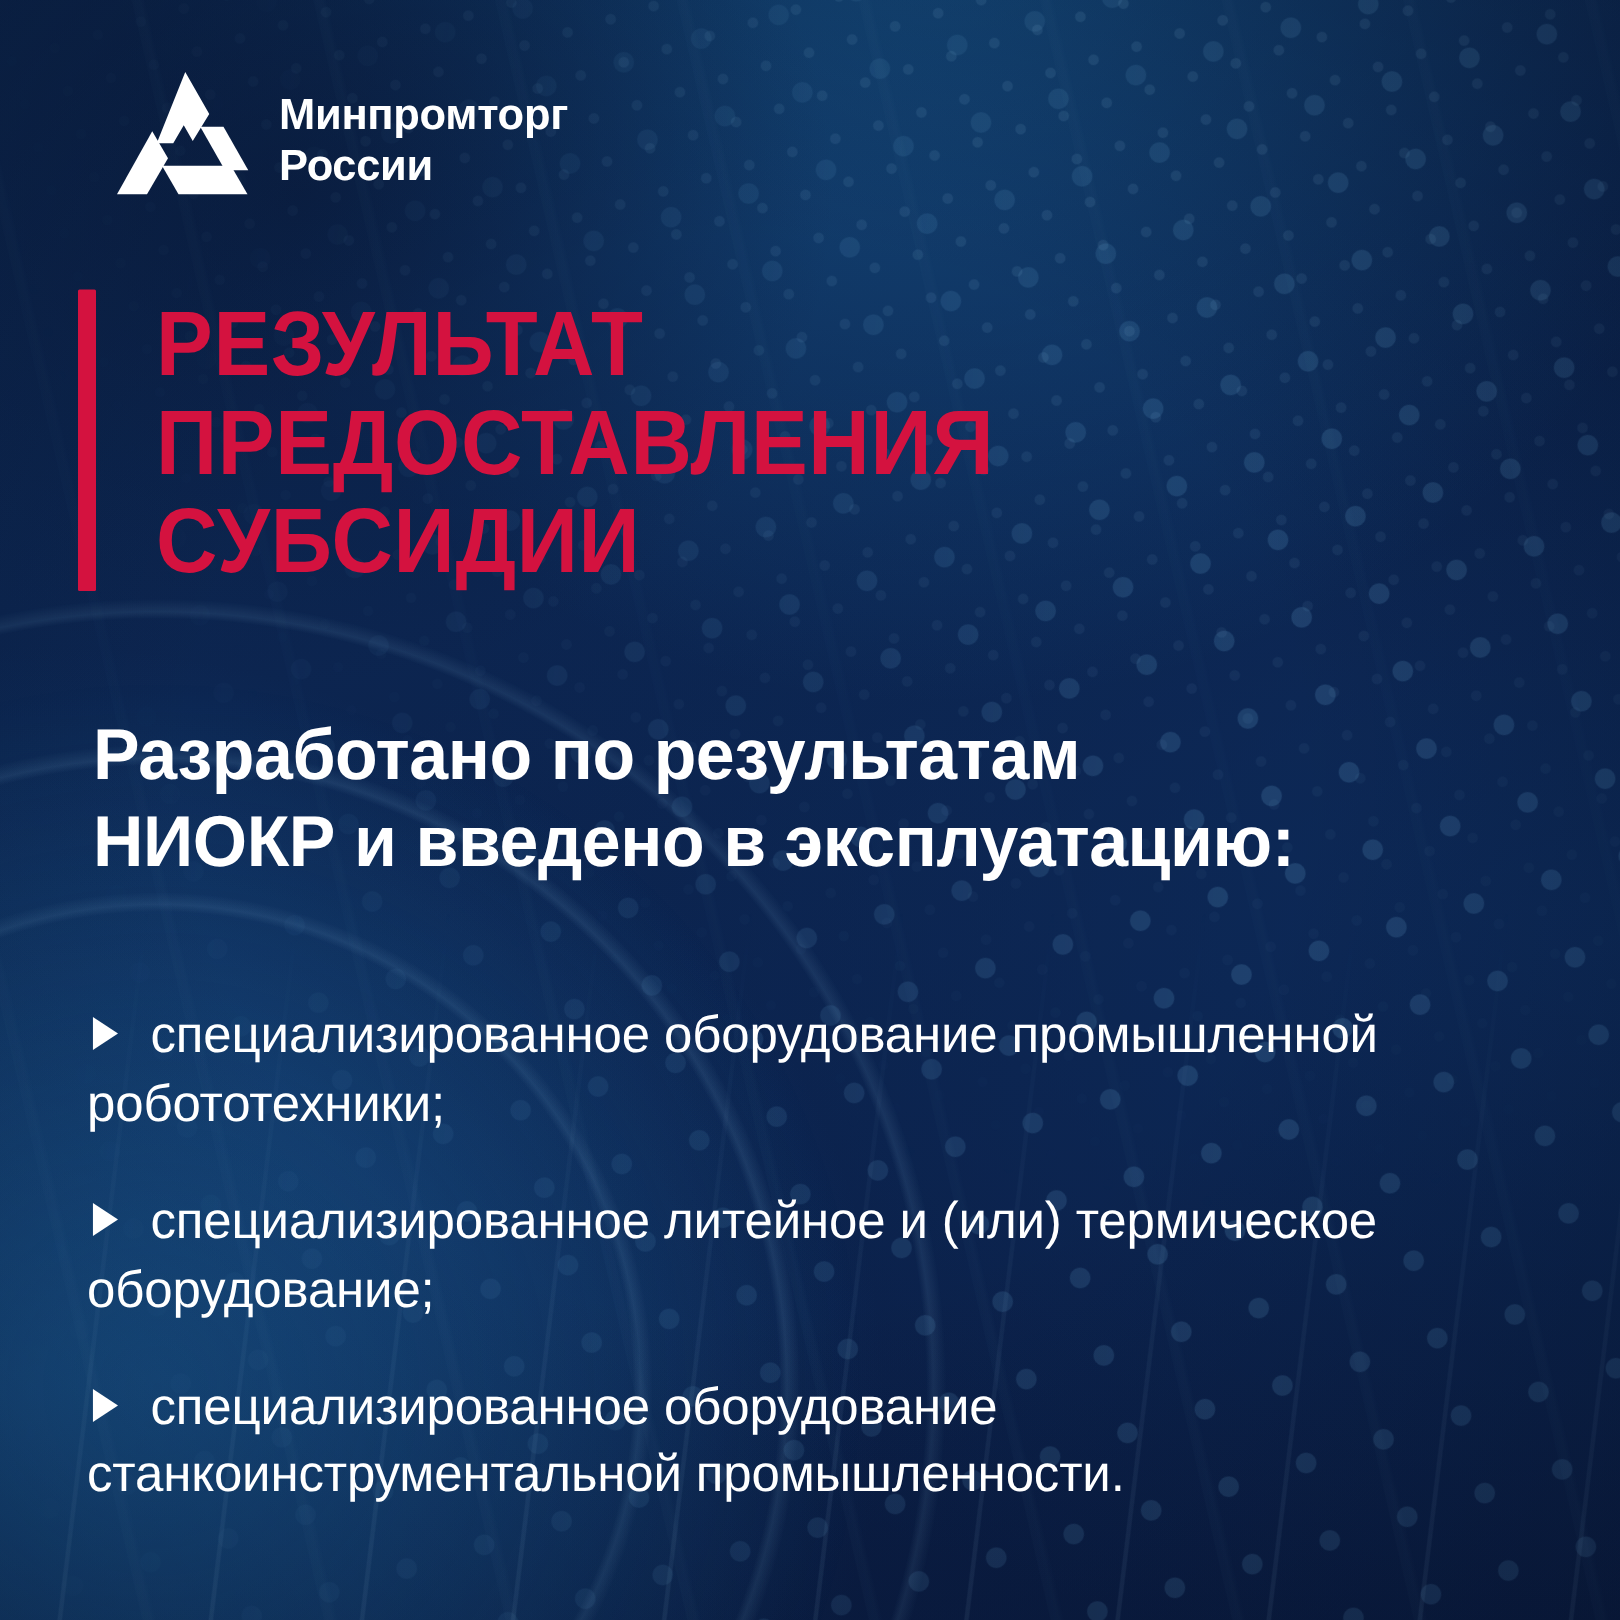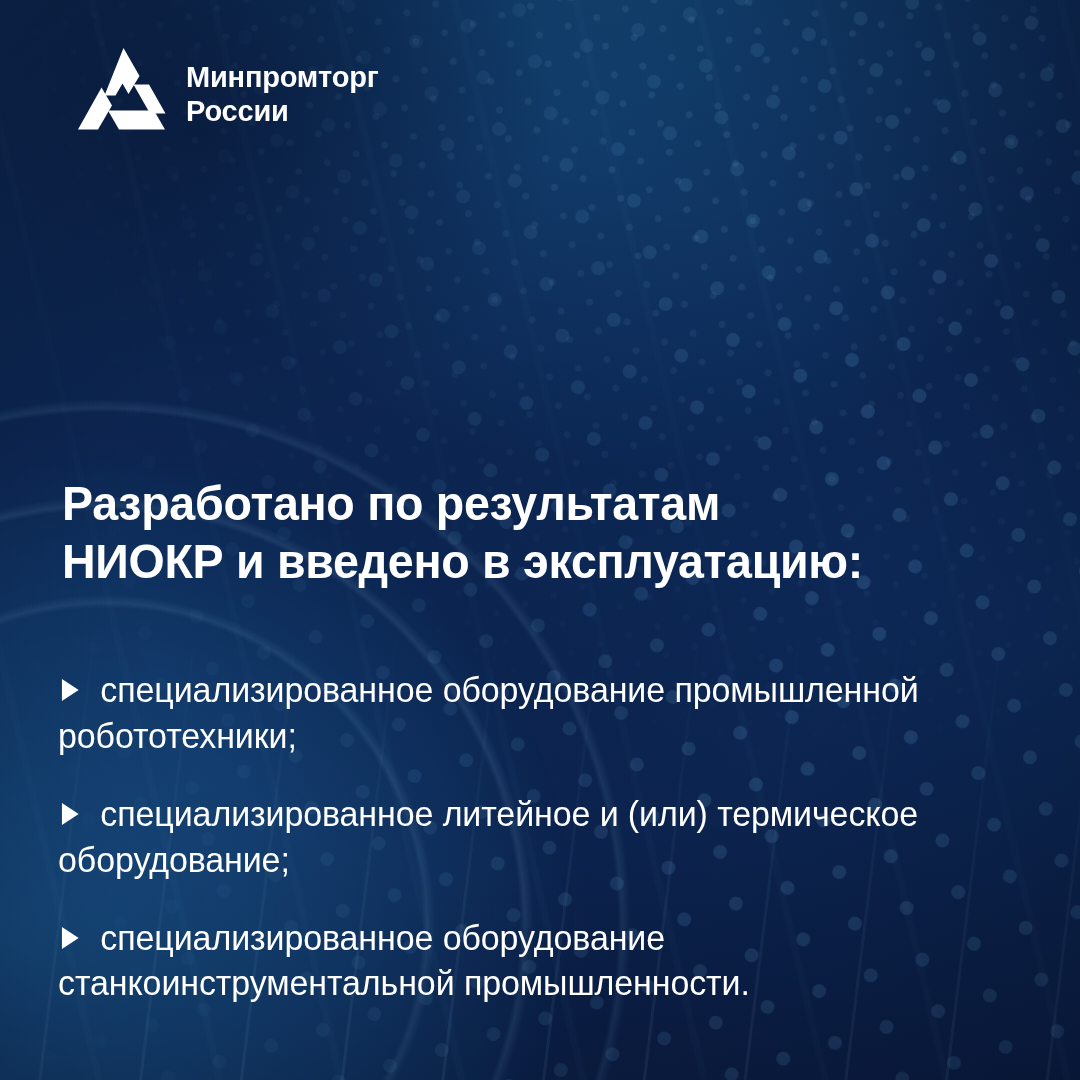--- a/index.html
+++ b/index.html
@@ -218,20 +218,26 @@
       <svg class="brand-logo" viewBox="0 0 92 98" aria-hidden="true">
         <path fill="#ffffff" d="M47.5 2 L63.5 30 L52.5 48 L46.5 37.5 L39.5 49.5 L28.5 49.5 Z"></path>
         <path fill="#ffffff" d="M25.5 41.5 L36.0 59.5 L22.0 83.5 L2.0 83.5 Z"></path>
         <path fill="#ffffff" d="M32.0 64.5 L78.0 64.5 L89.0 83.5 L43.0 83.5 Z"></path>
         <path fill="#ffffff" d="M57.5 38.5 L73.0 38.5 L89.5 67.5 L74.0 67.5 Z"></path>
       </svg>
       <div class="brand-text">Минпромторг
 России</div>
     </div>
 
+    <div class="headline-wrap">
+      <div class="headline-bar"></div>
+      <div class="headline">РЕЗУЛЬТАТ
+ПРЕДОСТАВЛЕНИЯ
+СУБСИДИИ</div>
+    </div>
 
     <div class="subtitle">Разработано по результатам
 НИОКР и введено в эксплуатацию:</div>
 
     <div class="bullets">
 
       <div class="bullet-item">
         <span class="bullet-marker"></span><span class="bullet-text">специализированное оборудование промышленной робототехники;</span>
       </div>
 

